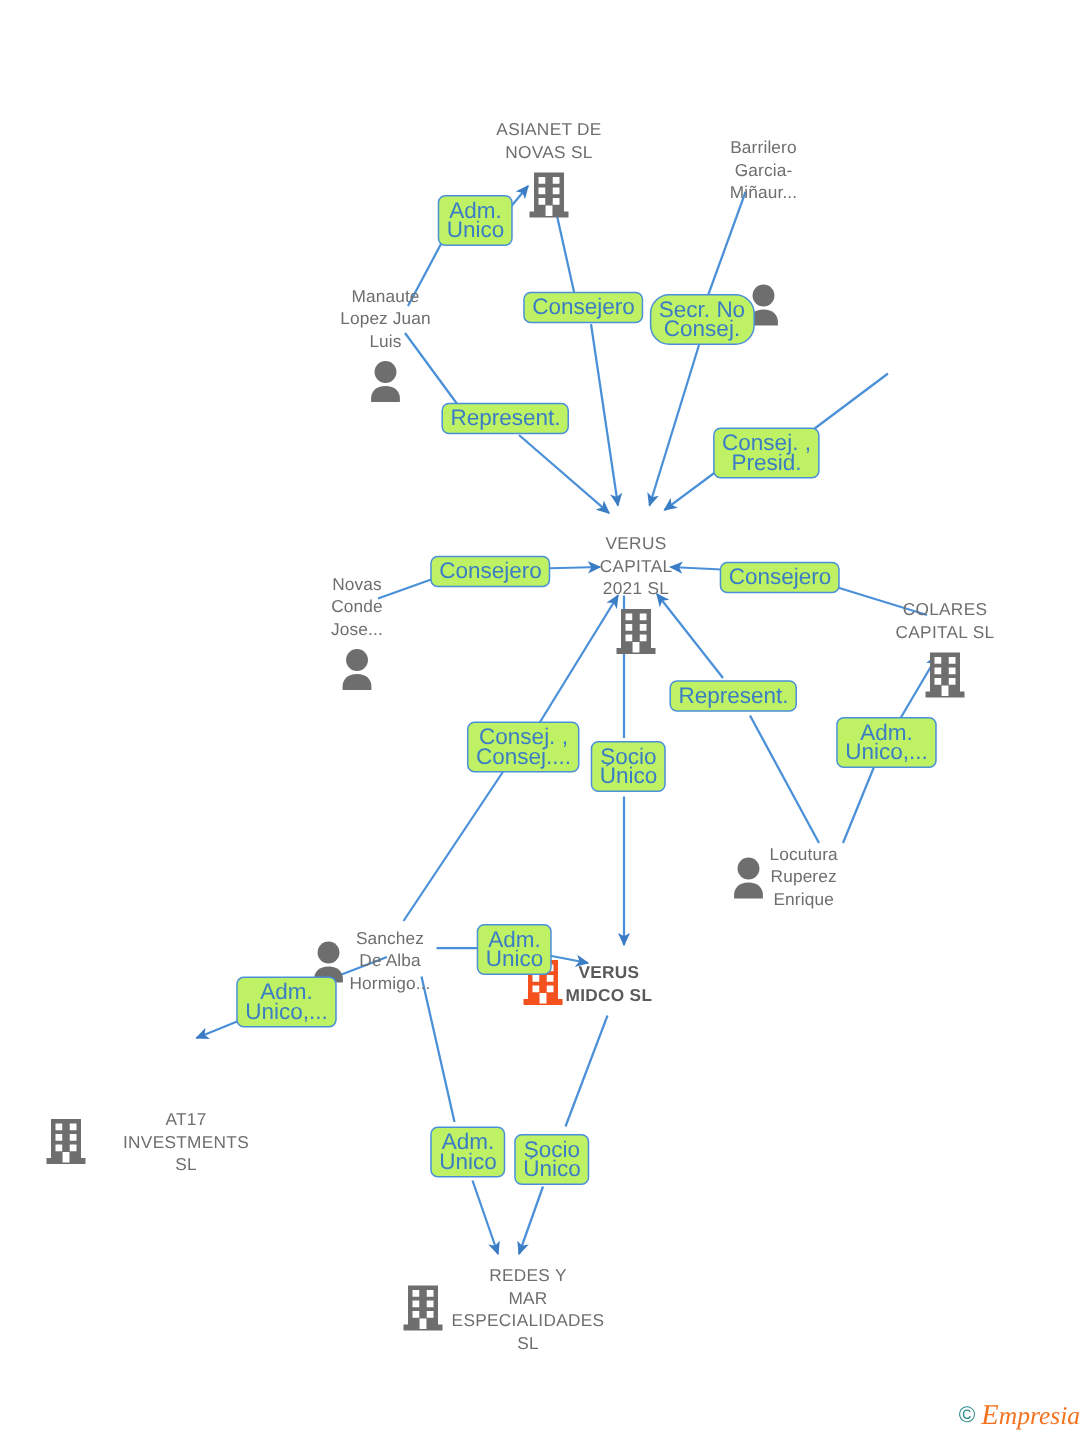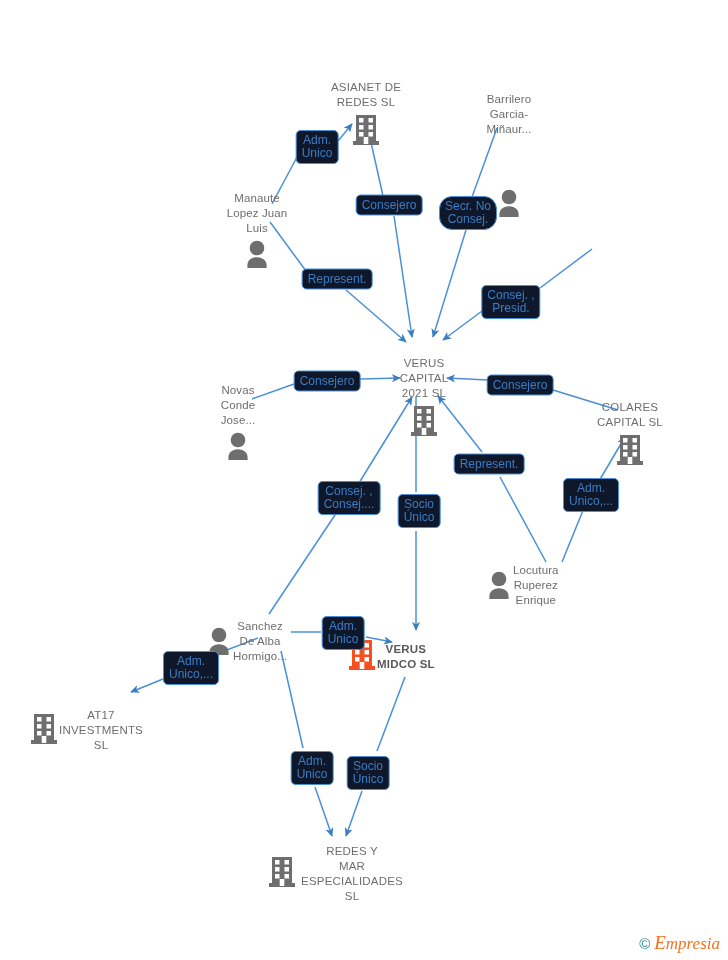--- a/index.html
+++ b/index.html
@@ -35,25 +35,25 @@
   }
   .node.company .caption{letter-spacing:.2px;}
   .node.highlight .caption{color:#5a5a5a;font-weight:bold;}
   .node.caption-above{flex-direction:column-reverse;}
   .node.caption-above .caption{margin-top:0;margin-bottom:3px;}
 
   
   .elabel{
     position:absolute;
     box-sizing:border-box;
-    background:#0f172a;
+    background:#bef264;
     border:1.4px solid #4a90d9;
     border-radius:5px;
     color:#3b7dc4;
-    font-size:12px;
+    font-size:15px;
     line-height:13px;
     text-align:center;
     padding:3px 5px;
     white-space:pre-line;
     transform:translate(-50%,-50%);
   }
 
   
   #watermark{
     position:absolute;right:8px;bottom:8px;
@@ -140,21 +140,21 @@
             <rect x="17.5" y="5" width="4.5" height="4.5"></rect>
             <rect x="8" y="12" width="4.5" height="4.5"></rect>
             <rect x="17.5" y="12" width="4.5" height="4.5"></rect>
             <rect x="8" y="19" width="4.5" height="4.5"></rect>
             <rect x="17.5" y="19" width="4.5" height="4.5"></rect>
             <rect x="12.7" y="24" width="4.6" height="7"></rect>
           </g>
         </svg>
     </span>
     <span class="caption">ASIANET DE
-REDES SL</span>
+NOVAS SL</span>
   </div>
 
   <div class="node person caption-above" style="left:509px;top:92px;gap:48px;">
     <span class="glyph">
       <svg width="28" height="30" viewBox="0 0 28 30">
           <circle cx="14" cy="9" r="7.3" fill="#6e6e6e"></circle>
           <path d="M14 18.3c-6.2 0-9.6 3.6-9.6 8.2 0 1.4 0 2.5 0 2.5h19.2s0-1.1 0-2.5c0-4.6-3.4-8.2-9.6-8.2z" fill="#6e6e6e"></path>
         </svg>
     </span>
     <span class="caption">Barrilero
@@ -271,21 +271,21 @@
             <rect x="8" y="19" width="4.5" height="4.5"></rect>
             <rect x="17.5" y="19" width="4.5" height="4.5"></rect>
             <rect x="12.7" y="24" width="4.6" height="7"></rect>
           </g>
         </svg>
     </span>
     <span class="caption">VERUS
 MIDCO  SL</span>
   </div>
 
-  <div class="node company" style="left:99px;top:706px;">
+  <div class="node company" style="left:99px;top:738px;gap:23px;">
     <span class="glyph">
       <svg width="30" height="36" viewBox="0 0 30 36">
           <g fill="#6e6e6e">
             <rect x="5" y="2" width="20" height="29"></rect>
             <rect x="2" y="28" width="26" height="4"></rect>
           </g>
           <g fill="#ffffff">
             <rect x="8" y="5" width="4.5" height="4.5"></rect>
             <rect x="17.5" y="5" width="4.5" height="4.5"></rect>
             <rect x="8" y="12" width="4.5" height="4.5"></rect>

